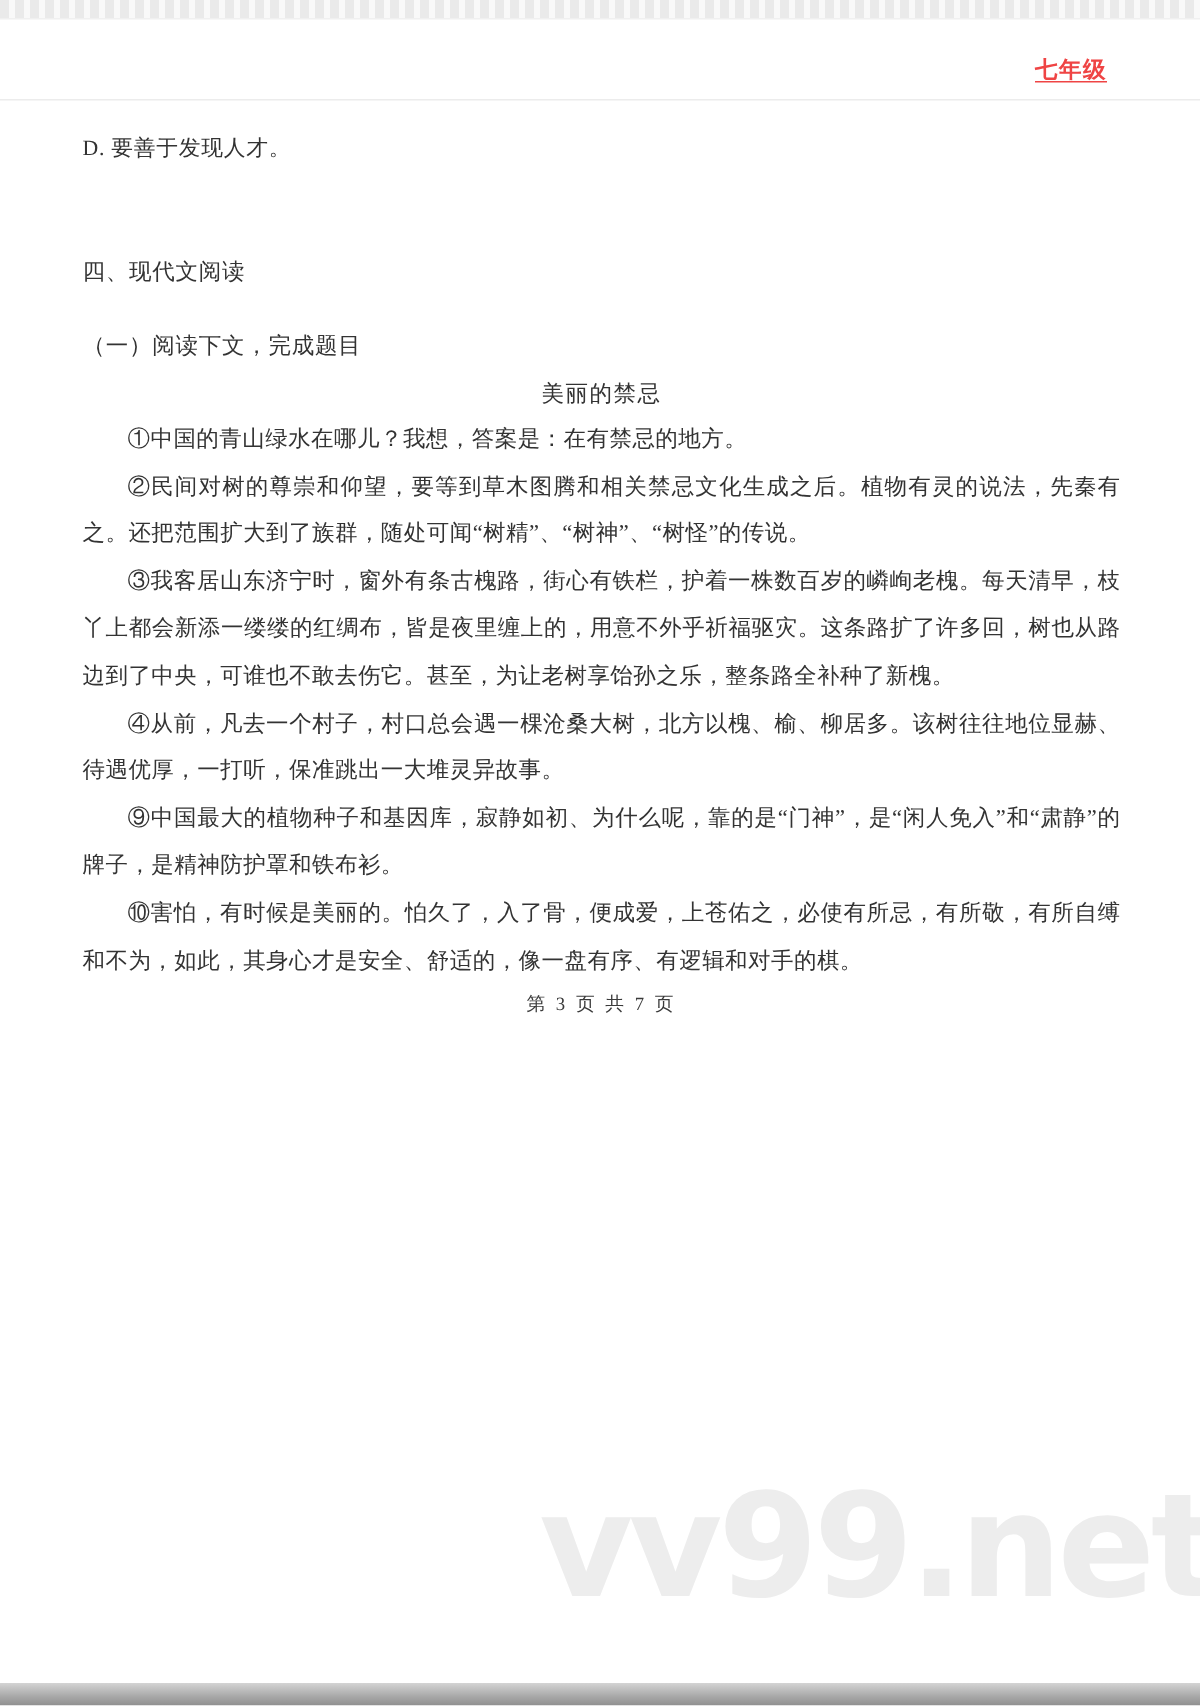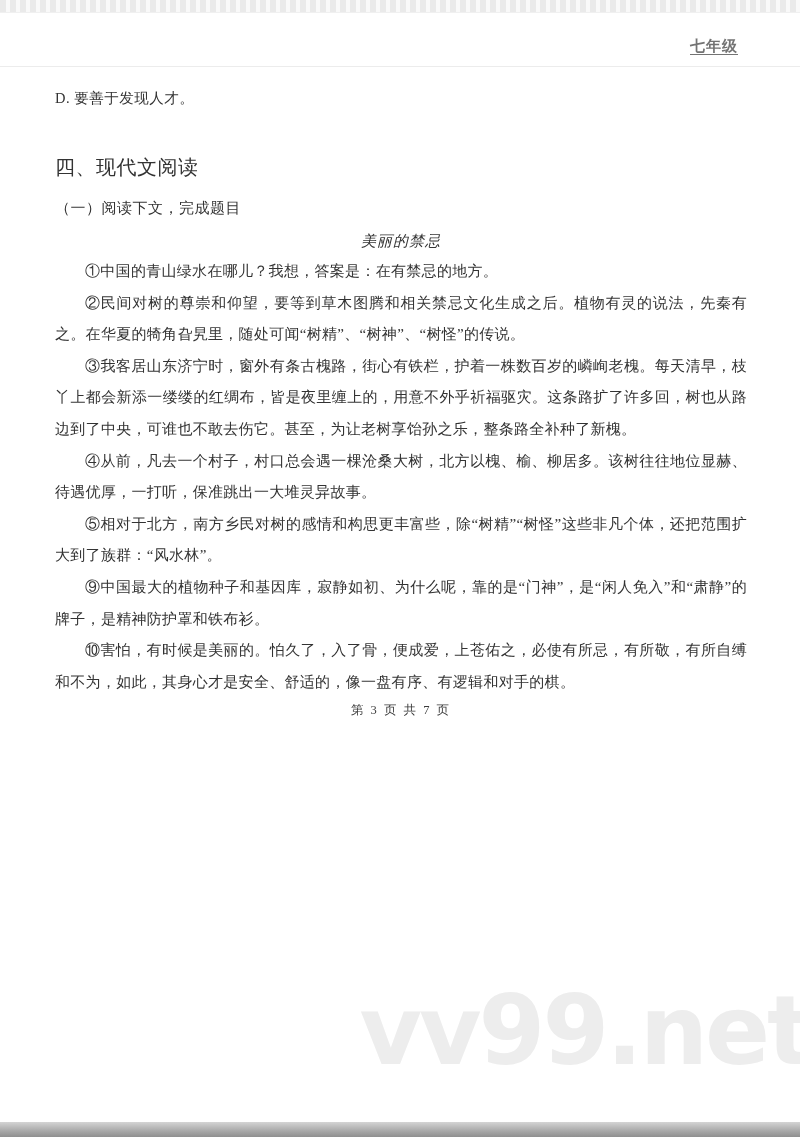--- a/index.html
+++ b/index.html
@@ -15,53 +15,52 @@
     height: 12px; width: 100%;
     background: repeating-linear-gradient(90deg, #eaeaea 0 6px, #f9f9f9 6px 10px);
     border-bottom: 1px solid #f0f0f0;
   }
   .page-header {
     text-align: right;
     padding: 24px 62px 10px 0;
     border-bottom: 1px solid #ececec;
   }
   .grade-label {
-    color: #737373;
+    color: #ef4444;
     font-weight: bold;
     font-size: 15px;
     letter-spacing: 1px;
     text-decoration: underline;
     text-underline-offset: 3px;
   }
   .content {
     position: relative;
     z-index: 1;
     padding: 0 53px 0 55px;
   }
   .option-d {
     margin-top: 22px;
     font-size: 14.5px;
     letter-spacing: 0.5px;
     font-family: Liberation Serif, serif;
   }
   .section-heading {
-    margin-top: 46px;
-    font-size: 20px;
+    margin-top: 64px;
+    font-size: 15px;
     letter-spacing: 0.5px;
   }
   .instruction {
-    margin-top: 18px;
+    margin-top: 30px;
     font-size: 15px;
     letter-spacing: 0.5px;
   }
   .article-title {
     text-align: center;
     margin-top: 8px;
     font-size: 15px;
-    font-style: italic;
     letter-spacing: 1px;
     line-height: 30px;
   }
   .para {
     margin: 0;
     text-indent: 2em;
     font-size: 15px;
     line-height: 31.6px;
     text-align: justify;
     letter-spacing: 0.3px;
@@ -108,24 +107,23 @@
 
   <div class="option-d">D. 要善于发现人才。</div>
 
   <div class="section-heading">四、现代文阅读</div>
 
   <div class="instruction">（一）阅读下文，完成题目</div>
 
   <div class="article-title">美丽的禁忌</div>
 
   <p class="para">①中国的青山绿水在哪儿？我想，答案是：在有禁忌的地方。</p>
-  <p class="para">②民间对树的尊崇和仰望，要等到草木图腾和相关禁忌文化生成之后。植物有灵的说法，先秦有之。在华夏的犄角旮旯里，随处可闻“树精”、“树神”、“树怪”的传说。</p>
+  <p class="para">②民间对树的尊崇和仰望，要等到草木图腾和相关禁忌文化生成之后。植物有灵的说法，先秦有之。还把范围扩大到了族群，随处可闻“树精”、“树神”、“树怪”的传说。</p>
   <p class="para">③我客居山东济宁时，窗外有条古槐路，街心有铁栏，护着一株数百岁的嶙峋老槐。每天清早，枝丫上都会新添一缕缕的红绸布，皆是夜里缠上的，用意不外乎祈福驱灾。这条路扩了许多回，树也从路边到了中央，可谁也不敢去伤它。甚至，为让老树享饴孙之乐，整条路全补种了新槐。</p>
   <p class="para">④从前，凡去一个村子，村口总会遇一棵沧桑大树，北方以槐、榆、柳居多。该树往往地位显赫、待遇优厚，一打听，保准跳出一大堆灵异故事。</p>
-  <p class="para">⑤相对于北方，南方乡民对树的感情和构思更丰富些，除“树精”“树怪”这些非凡个体，还把范围扩大到了族群：“风水林”。</p>
   <p class="para">⑨中国最大的植物种子和基因库，寂静如初、为什么呢，靠的是“门神”，是“闲人免入”和“肃静”的牌子，是精神防护罩和铁布衫。</p>
   <p class="para">⑩害怕，有时候是美丽的。怕久了，入了骨，便成爱，上苍佑之，必使有所忌，有所敬，有所自缚和不为，如此，其身心才是安全、舒适的，像一盘有序、有逻辑和对手的棋。</p>
 
   <div class="page-footer">第 3 页 共 7 页</div>
 </div>
 
 <div class="watermark">vv99.net</div>
 
 <div class="bottom-bar"></div>
 

